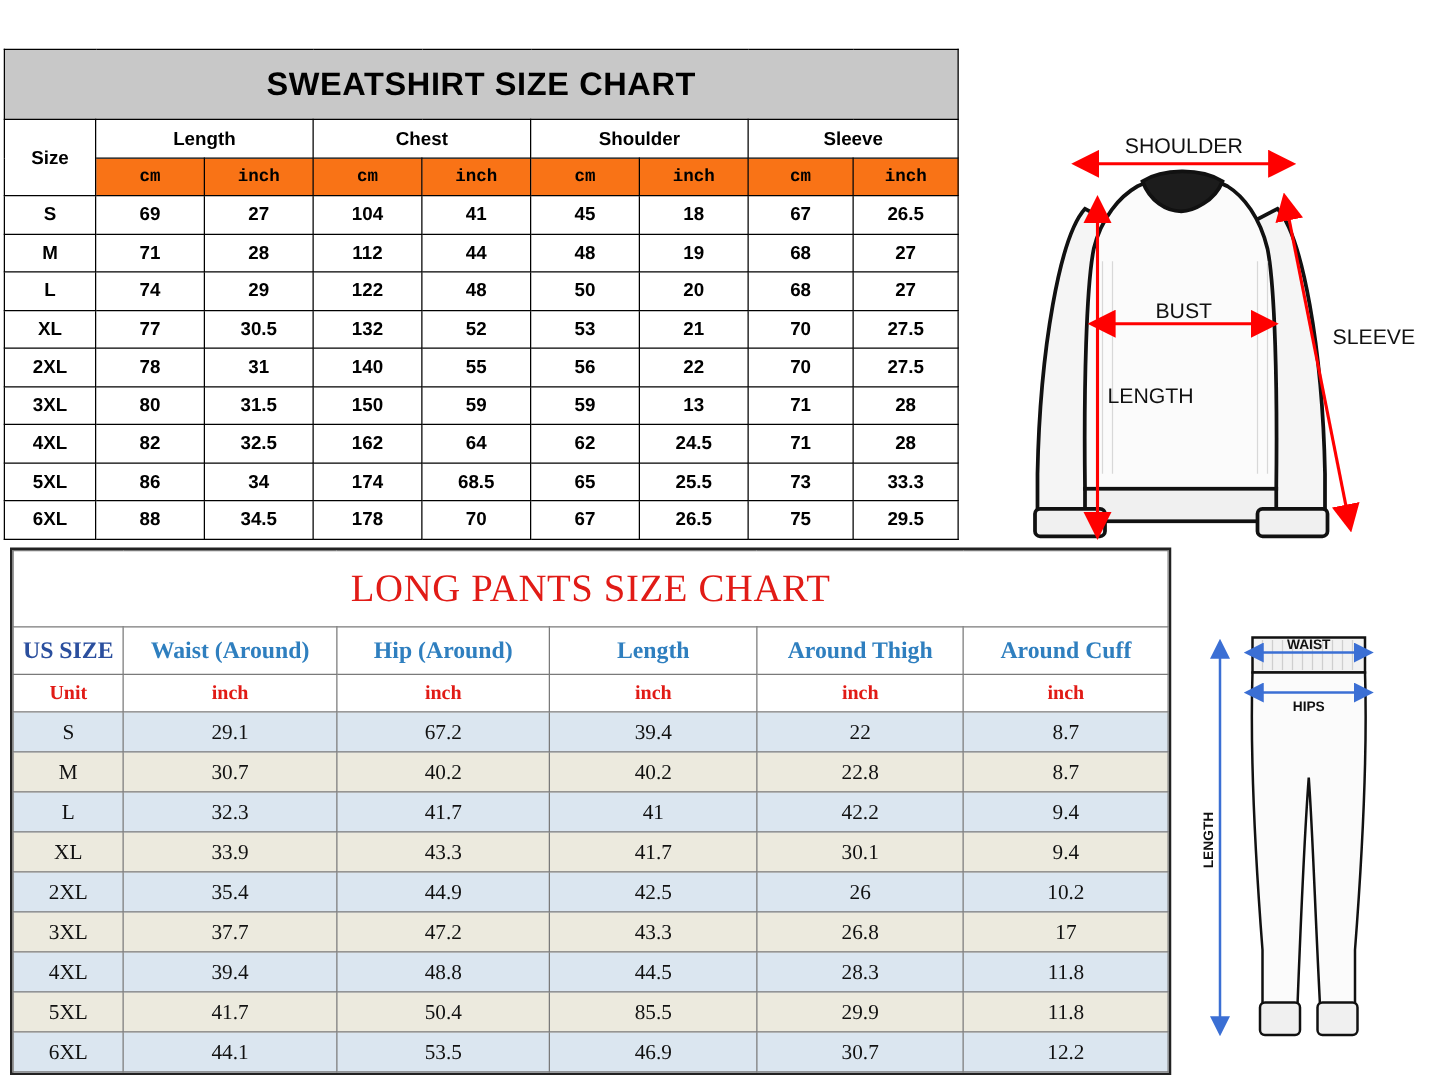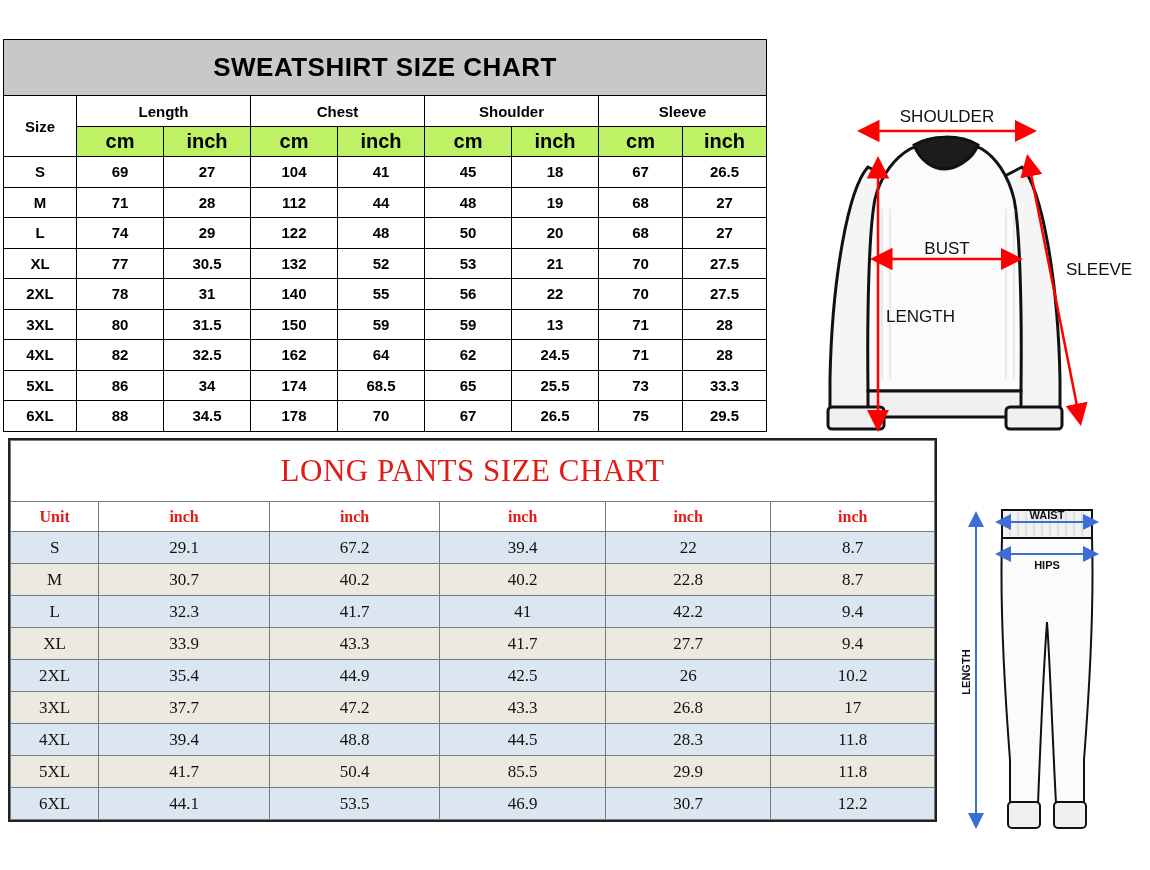--- a/index.html
+++ b/index.html
@@ -54,23 +54,24 @@
   .shirt-grp {
     font-size: 15px;
     height: 30px;
     background: #fff;
   }
   .shirt-size-cell {
     font-size: 15px;
     background: #fff;
   }
   .shirt-unit {
-    font-size: 20px;
+    font-size: 14px;
     height: 29px;
-    background: #bef264;
+    background: #f97316;
+    font-family: Liberation Mono, monospace;
   }
   .shirt-body td {
     font-size: 15px;
     height: 29.5px;
     background: #fff;
   }
 
   
   #sweatshirt-figure {
     position: absolute;
@@ -361,20 +362,28 @@
         <col style="width:170px">
         <col style="width:170px">
         <col style="width:165px">
         <col style="width:165px">
         <col style="width:163px">
       </colgroup>
       <tbody>
         <tr>
           <td class="pants-title" colspan="6">LONG PANTS SIZE CHART</td>
         </tr>
+        <tr class="pants-head">
+          <td class="first">US SIZE</td>
+          <td>Waist (Around)</td>
+          <td>Hip (Around)</td>
+          <td>Length</td>
+          <td>Around Thigh</td>
+          <td>Around Cuff</td>
+        </tr>
         <tr class="pants-unit">
           <td>Unit</td>
           <td>inch</td>
           <td>inch</td>
           <td>inch</td>
           <td>inch</td>
           <td>inch</td>
         </tr>
 
         <tr class="pants-row blue">
@@ -399,21 +408,21 @@
           <td>41.7</td>
           <td>41</td>
           <td>42.2</td>
           <td>9.4</td>
         </tr>
         <tr class="pants-row cream">
           <td>XL</td>
           <td>33.9</td>
           <td>43.3</td>
           <td>41.7</td>
-          <td>27.7</td>
+          <td>30.1</td>
           <td>9.4</td>
         </tr>
         <tr class="pants-row blue">
           <td>2XL</td>
           <td>35.4</td>
           <td>44.9</td>
           <td>42.5</td>
           <td>26</td>
           <td>10.2</td>
         </tr>

